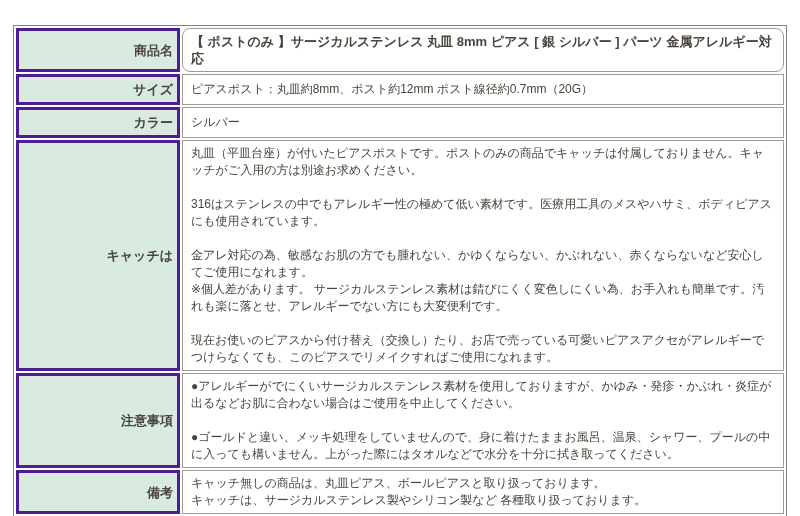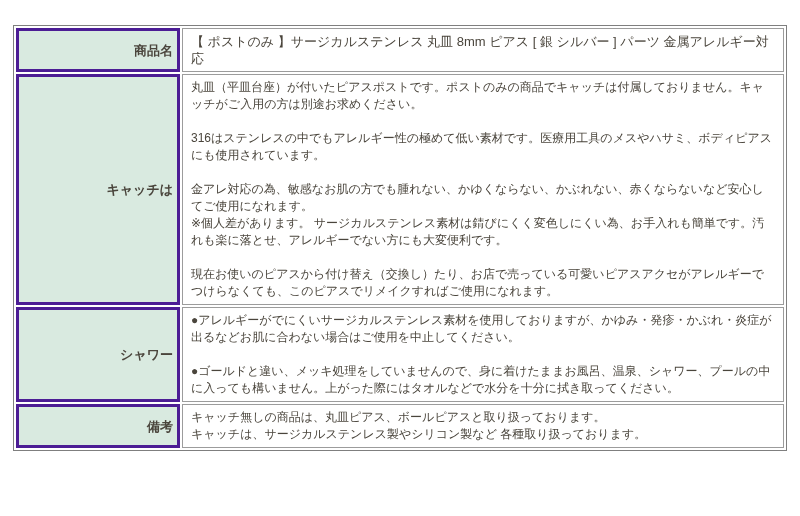--- a/index.html
+++ b/index.html
@@ -46,47 +46,56 @@
     border: 1px solid #9c9c9c;
     font-size: 12px;
     line-height: 17px;
     color: #4a453c;
     padding: 4px 8px;
     vertical-align: middle;
     white-space: pre-line;
     word-break: break-all;
   }
   table.spec-table td.value-bold {
-    font-weight: normal;
+    font-weight: bold;
     font-size: 13px;
+    border-radius: 8px;
   }
 </style>
 </head>
 <body>
 
 <div class="page">
   <table class="spec-table">
     <tbody>
       <tr>
         <th>商品名</th>
         <td class="value-bold">【 ポストのみ 】サージカルステンレス 丸皿 8mm ピアス [ 銀 シルバー ] パーツ 金属アレルギー対応</td>
       </tr>
       <tr>
+        <th>サイズ</th>
+        <td>ピアスポスト：丸皿約8mm、ポスト約12mm ポスト線径約0.7mm（20G）</td>
+      </tr>
+      <tr>
+        <th>カラー</th>
+        <td>シルバー</td>
+      </tr>
+      <tr>
         <th>キャッチは</th>
         <td>丸皿（平皿台座）が付いたピアスポストです。ポストのみの商品でキャッチは付属しておりません。キャッチがご入用の方は別途お求めください。
 
 316はステンレスの中でもアレルギー性の極めて低い素材です。医療用工具のメスやハサミ、ボディピアスにも使用されています。
 
 金アレ対応の為、敏感なお肌の方でも腫れない、かゆくならない、かぶれない、赤くならないなど安心してご使用になれます。
 ※個人差があります。 サージカルステンレス素材は錆びにくく変色しにくい為、お手入れも簡単です。汚れも楽に落とせ、アレルギーでない方にも大変便利です。
 
 現在お使いのピアスから付け替え（交換し）たり、お店で売っている可愛いピアスアクセがアレルギーでつけらなくても、このピアスでリメイクすればご使用になれます。</td>
       </tr>
       <tr>
-        <th>シャワー</th>
+        <th>注意事項</th>
         <td>●アレルギーがでにくいサージカルステンレス素材を使用しておりますが、かゆみ・発疹・かぶれ・炎症が出るなどお肌に合わない場合はご使用を中止してください。
 
 ●ゴールドと違い、メッキ処理をしていませんので、身に着けたままお風呂、温泉、シャワー、プールの中に入っても構いません。上がった際にはタオルなどで水分を十分に拭き取ってください。</td>
       </tr>
       <tr>
         <th>備考</th>
         <td>キャッチ無しの商品は、丸皿ピアス、ボールピアスと取り扱っております。
 キャッチは、サージカルステンレス製やシリコン製など 各種取り扱っております。</td>
       </tr>
     </tbody>

